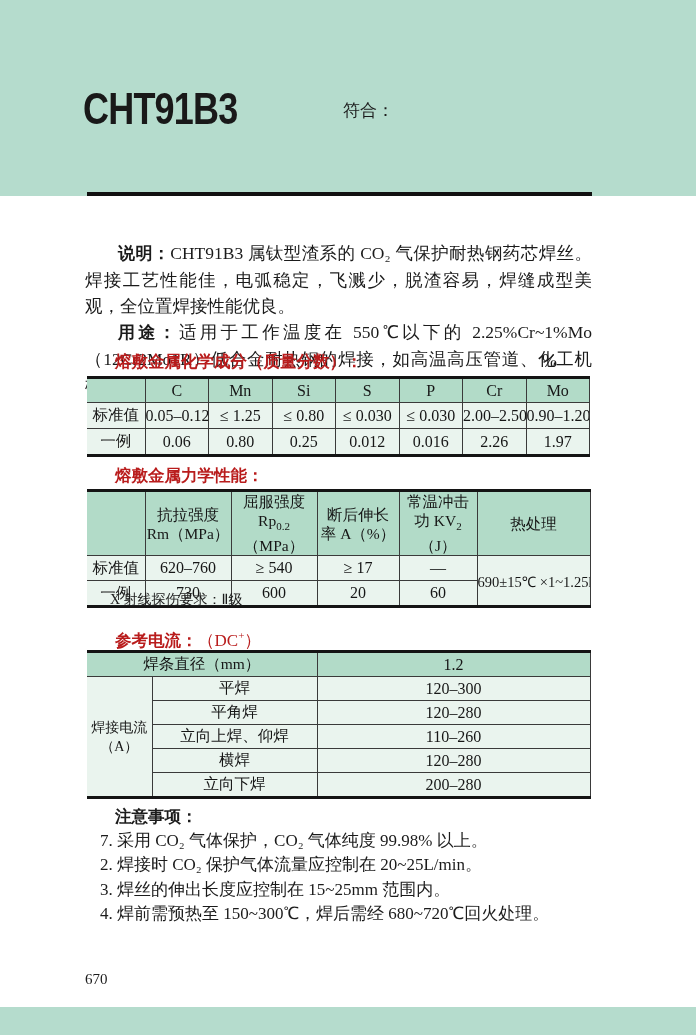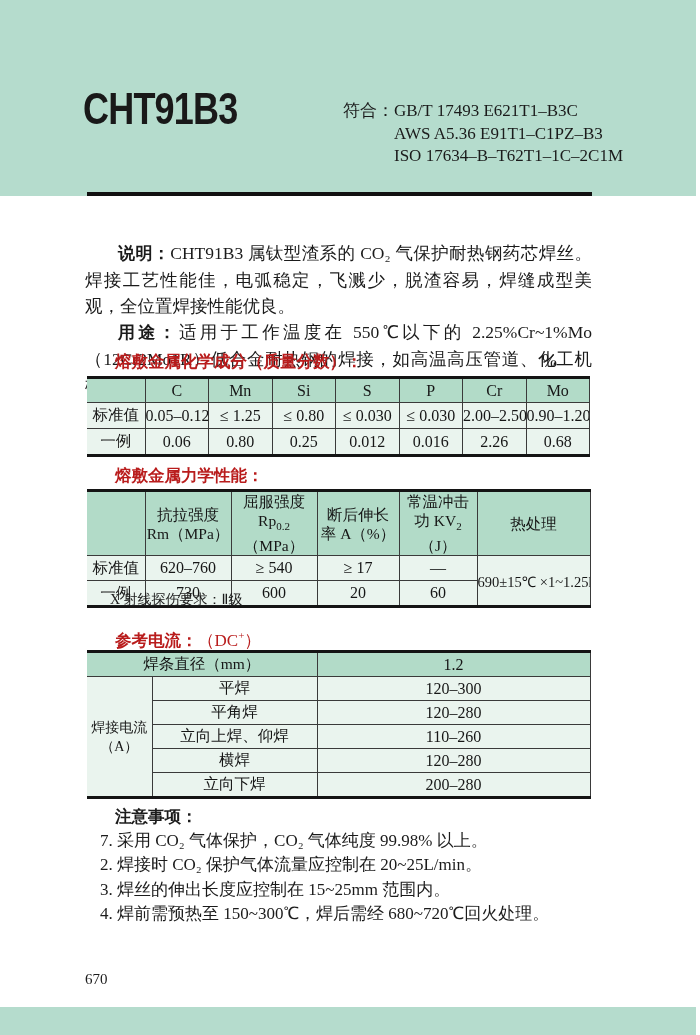--- a/index.html
+++ b/index.html
@@ -66,25 +66,20 @@
 </style>
 </head>
 <body>
 
 <div class="page">
 
   <div class="header-band">
     <div class="product-code">CHT91B3</div>
     <div class="standards">
       <span class="conform">符合：</span>
-      <div class="std-lines">
-        <div>GB/T 17493 E621T1–B3C</div>
-        <div>AWS A5.36 E91T1–C1PZ–B3</div>
-        <div>ISO 17634–B–T62T1–1C–2C1M</div>
-      </div>
     </div>
     <div class="header-rule"></div>
   </div>
 
   <div class="intro">
     <p><b class="lbl">说明：</b><span>CHT91B3 属钛型渣系的 CO₂ 气保护耐热钢药芯焊丝。焊接工艺性能佳，电弧稳定，飞溅少，脱渣容易，焊缝成型美观，全位置焊接性能优良。</span></p>
     <p><b class="lbl">用途：</b><span>适用于工作温度在 550℃以下的 2.25%Cr~1%Mo（12Cr2Mo1R）低合金耐热钢的焊接，如高温高压管道、化工机械、石油裂化设备等。</span></p>
   </div>
 
   <div class="sec-title" style="left:115px;top:351px;">熔敷金属化学成分（质量分数）：</div>
@@ -124,21 +119,21 @@
         <td class="cell-tint">0.90–1.20</td>
       </tr>
       <tr>
         <td class="cell-tint cn">一例</td>
         <td class="cell-tint">0.06</td>
         <td class="cell-tint">0.80</td>
         <td class="cell-tint">0.25</td>
         <td class="cell-tint">0.012</td>
         <td class="cell-tint">0.016</td>
         <td class="cell-tint">2.26</td>
-        <td class="cell-tint">0.68</td>
+        <td class="cell-tint">1.97</td>
       </tr>
     </tbody>
       </table>
   </div>
 
   <div class="sec-title" style="left:115px;top:465px;">熔敷金属力学性能：</div>
 
   <div class="tbl-wrap" style="top:489px;">
     <table class="t2">
       <colgroup>

